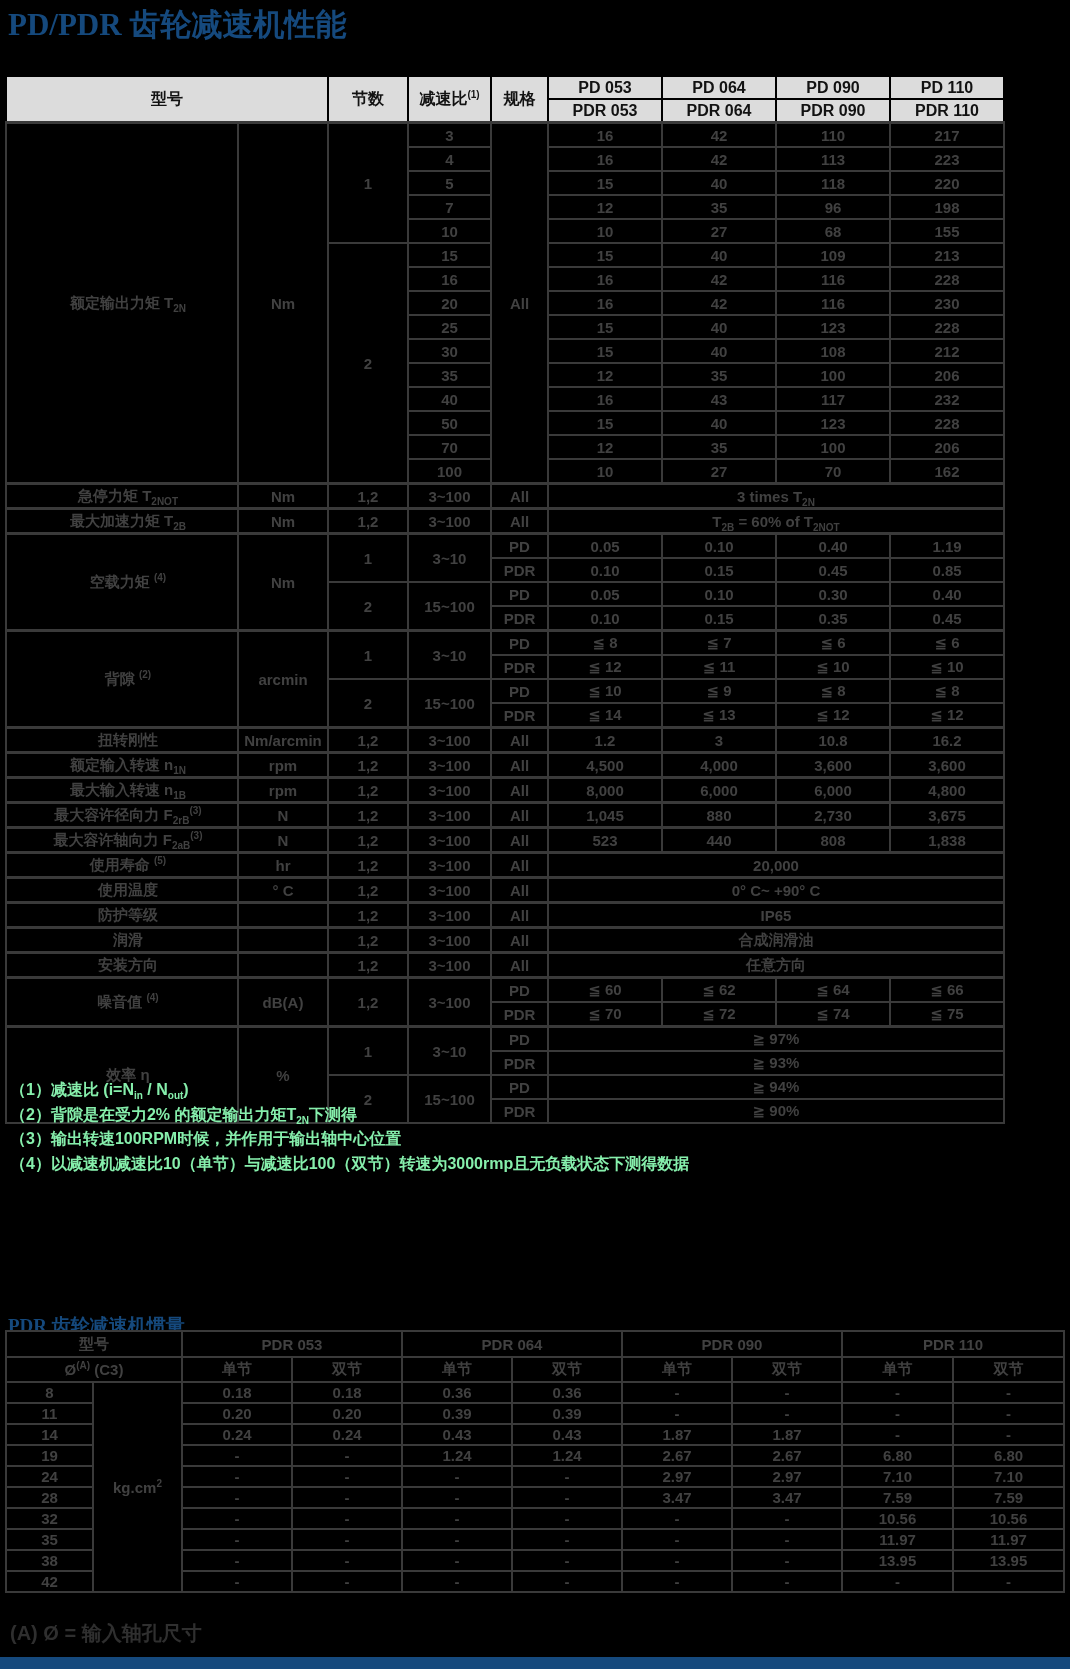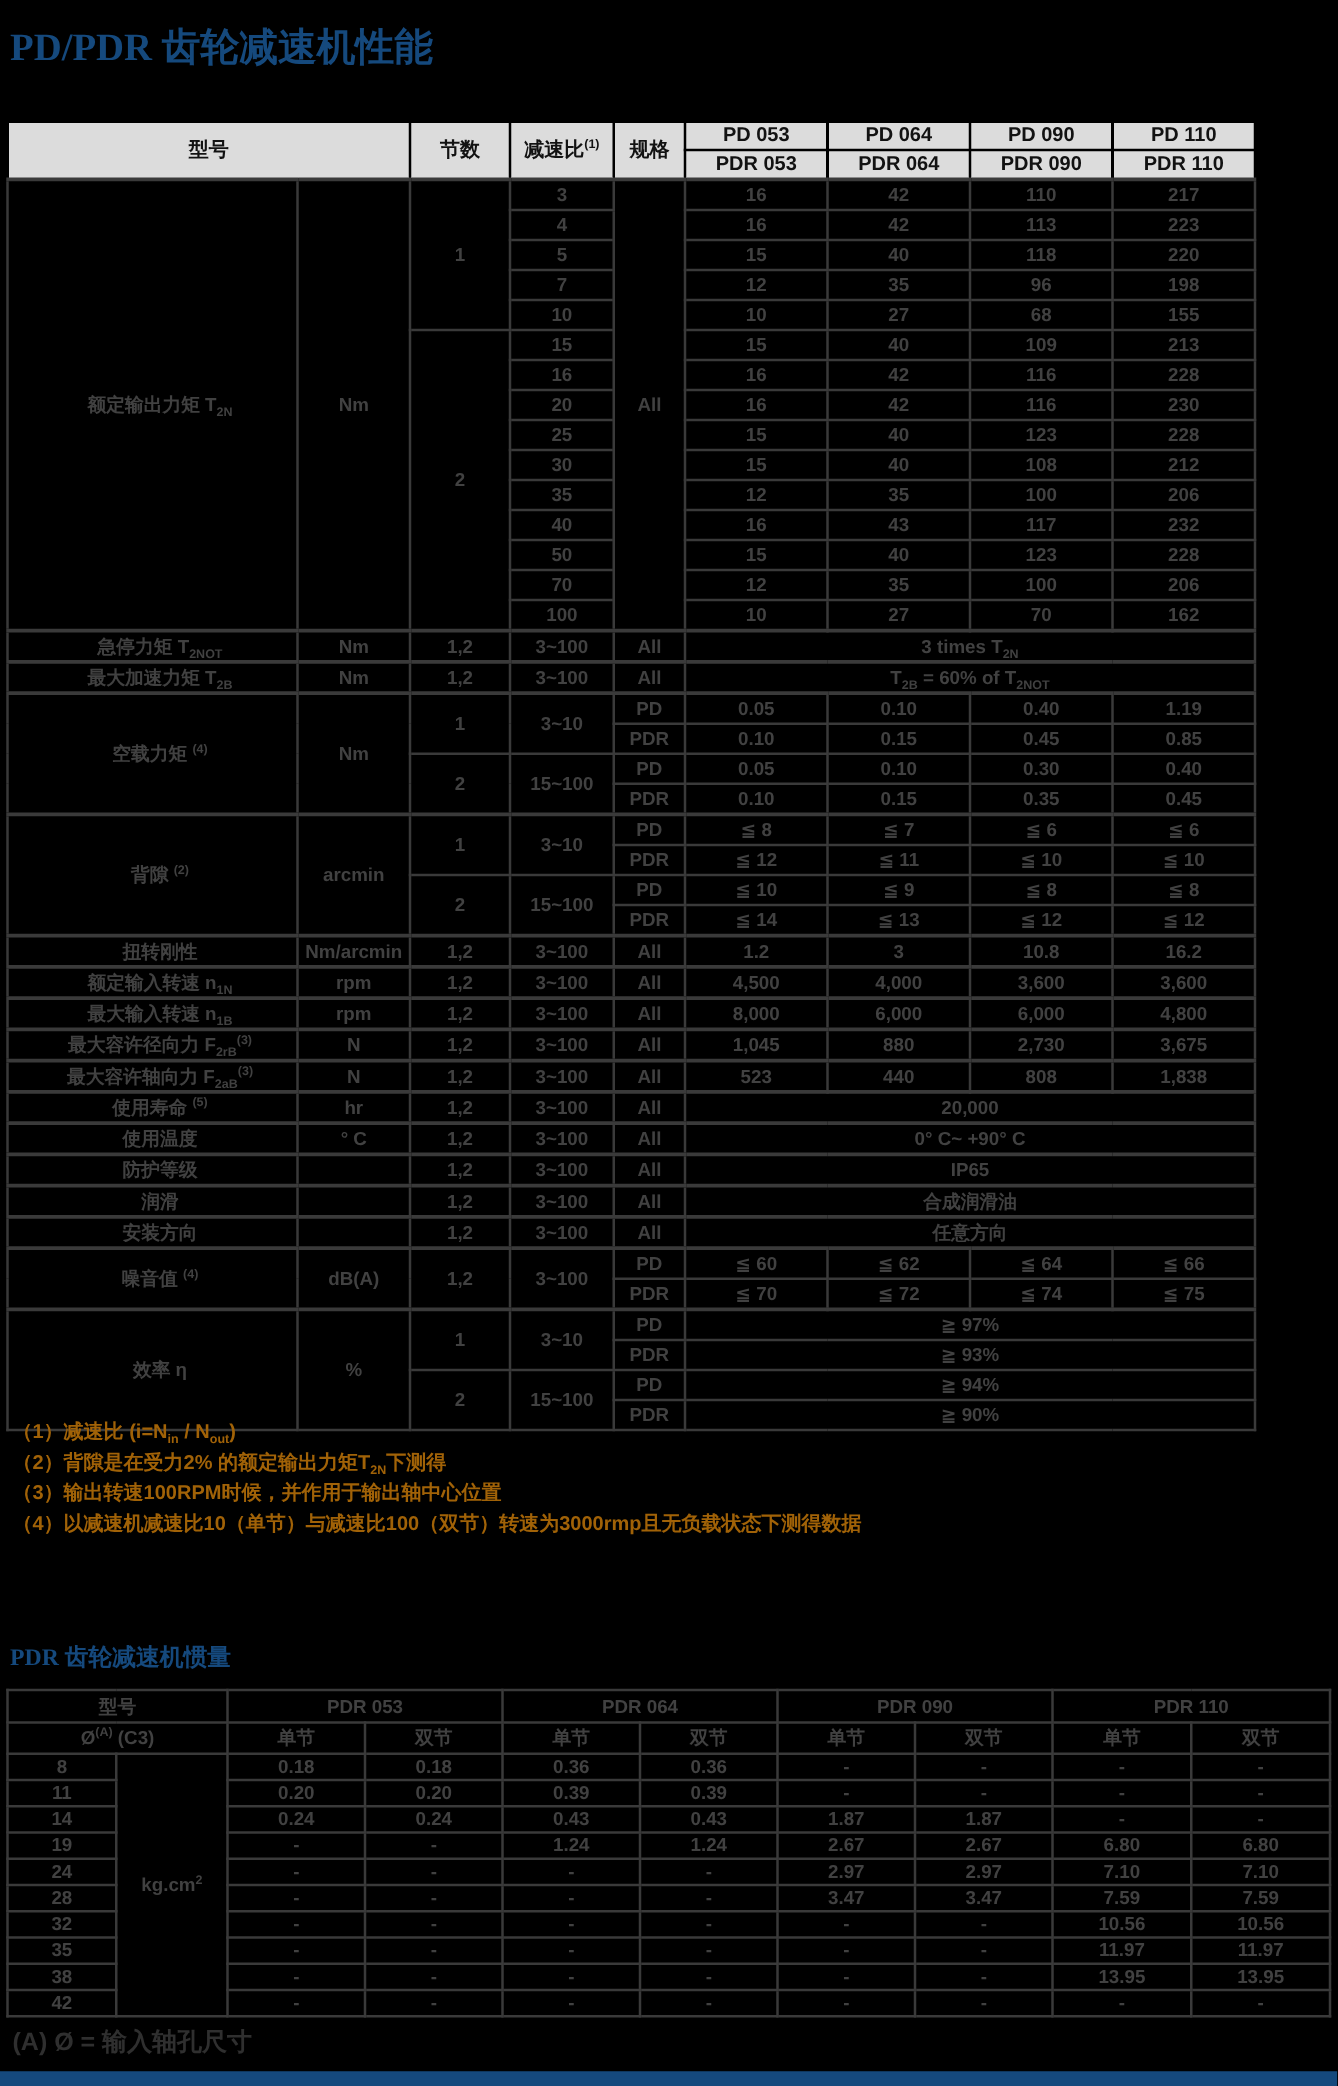--- a/index.html
+++ b/index.html
@@ -4,43 +4,43 @@
 <style>
   html,body{margin:0;padding:0;background:#000;}
   #page{
     position:relative;width:1070px;height:1669px;background:#000;overflow:hidden;
     font-family:"Liberation Sans","DejaVu Sans",sans-serif;
   }
   .title{
     font-family:"Liberation Serif","DejaVu Serif",serif;
     font-weight:bold;color:#15497d;margin:0;white-space:nowrap;
   }
-  #title1{position:absolute;left:8px;top:17px;font-size:31px;}
+  #title1{position:absolute;left:8px;top:4px;font-size:31px;}
   #title2{position:absolute;left:8px;top:1272px;font-size:19px;margin-top:41px;}
 
   table{border-collapse:collapse;table-layout:fixed;}
-  .grid{border:2px solid #14b8a6;margin-top:21px;}
+  .grid{border:2px solid #14b8a6;}
   .grid td,.grid th{
     border:2px solid #3a3a3a;color:#414141;font-weight:bold;font-size:15px;
     text-align:center;vertical-align:middle;padding:0 4px;overflow:hidden;white-space:nowrap;
   }
   .grid .L{text-align:center;padding-left:16px;}
   sub,sup{font-size:10px;line-height:0;font-weight:bold;}
 
   #perf-table{position:absolute;left:5px;top:75px;width:998px;}
   #perf-table thead th{background:#dcdcdc;color:#121212;border:2px solid #000;height:21px;font-size:16px;}
   #perf-table tbody td{height:22px;}
   #perf-table tr.sec td{border-top-width:3px;}
 
   #inertia-table{position:absolute;left:5px;top:1330px;width:1058px;}
   #inertia-table thead th{background:#000;color:#414141;border:2px solid #3a3a3a;height:24px;}
   #inertia-table thead tr:last-child th{height:23px;}
   #inertia-table tbody td{height:19px;}
 
-  #fnotes{position:absolute;left:10px;top:1134px;color:#a16207;font-size:16px;font-weight:bold;}
+  #fnotes{position:absolute;left:10px;top:1078px;color:#86efac;font-size:16px;font-weight:bold;}
   #fnotes div{line-height:24.5px;white-space:nowrap;}
   #fnoteA{position:absolute;left:10px;top:1620px;color:#2f2f2f;font-size:20px;font-weight:bold;white-space:nowrap;}
   #bottombar{position:absolute;left:0;top:1657px;width:1070px;height:12px;background:#15497d;}
 </style>
 </head>
 <body>
 
 <div id="page">
   <h1 id="title1" class="title">PD/PDR 齿轮减速机性能</h1>
 

